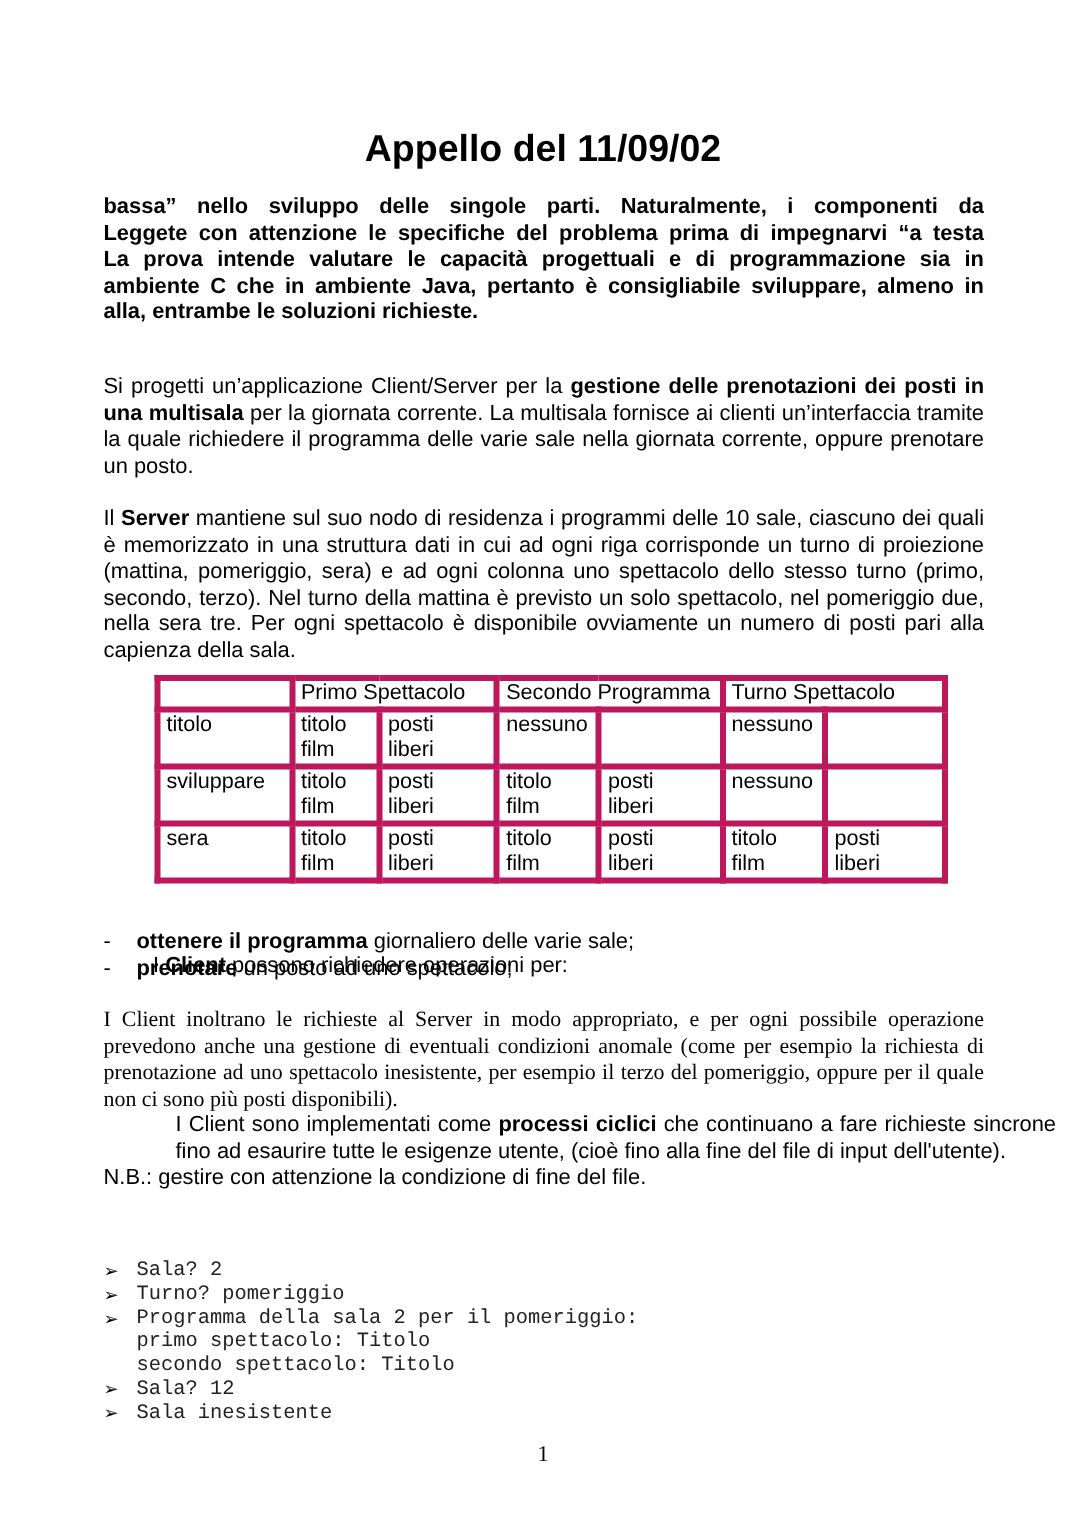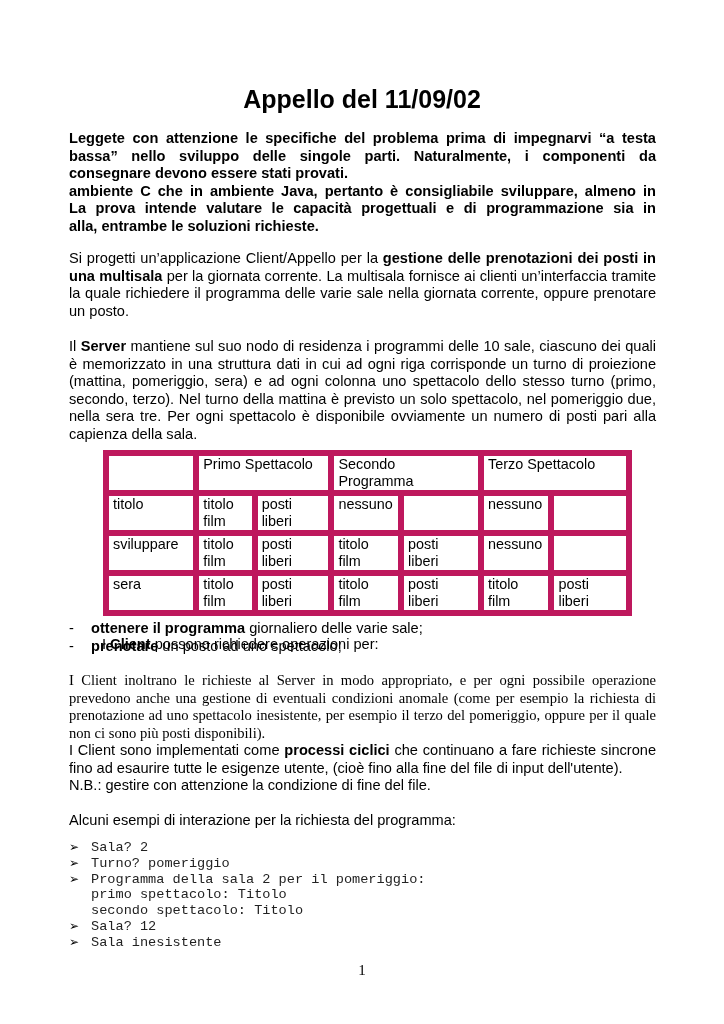--- a/index.html
+++ b/index.html
@@ -5,60 +5,59 @@
   html, body { margin: 0; padding: 0; background: #ffffff; }
   body { width: 724px; height: 1024px; position: relative; overflow: hidden; font-family: "Liberation Sans", sans-serif; color: #000; }
   .page { position: absolute; left: 0; top: 0; width: 632px; height: 1024px; background: #fff; }
   .title { position: absolute; left: 0; width: 724px; top: 84px; text-align: center; font-weight: bold; font-size: 25px; line-height: 30px; letter-spacing: 0px; }
   .block { position: absolute; left: 69px; width: 587px; font-size: 14.6px; line-height: 17.6px; }
   .justify { text-align: justify; text-align-last: left; }
   .bold { font-weight: bold; }
   p { margin: 0; }
   .jline { text-align: justify; text-align-last: justify; }
   table.grid { position: absolute; left: 103px; top: 450px; border-collapse: collapse; font-size: 14.4px; line-height: 17px; }
-  table.grid td { border: 6px solid #be185d; padding: 0 4px; vertical-align: top; }
+  table.grid td { border: 4px solid #be185d; padding: 0 4px; vertical-align: top; }
   .list { position: absolute; left: 69px; font-size: 14.6px; line-height: 17.6px; }
   .list .li { position: relative; padding-left: 22px; }
   .list .dash { position: absolute; left: 0; top: 0; }
   .mono { position: absolute; left: 69px; font-family: "Liberation Mono", monospace; font-size: 13.6px; line-height: 15.8px; color: #222; }
   .mono .li { position: relative; padding-left: 22px; white-space: pre; }
   .mono .arrow { position: absolute; left: 0; top: 0; font-family: "DejaVu Sans", sans-serif; font-size: 12px; color: #000; }
   .pagenum { position: absolute; top: 962px; left: 0; width: 724px; text-align: center; font-family: "Liberation Serif", serif; font-size: 15px; }
 </style>
 </head>
 <body>
 
 <div class="page">
 
   <div class="title">Appello del 11/09/02</div>
 
   <div class="block bold" style="top:130px;">
+    <p class="jline">bassa” nello sviluppo delle singole parti. Naturalmente, i componenti da</p>
     <p class="jline">Leggete con attenzione le specifiche del problema prima di impegnarvi “a testa</p>
-    <p class="jline">bassa” nello sviluppo delle singole parti. Naturalmente, i componenti da</p>
-    <p>consegnare devono essere stati provati.</p>
+    <p class="jline">La prova intende valutare le capacità progettuali e di programmazione sia in</p>
     <p class="jline">ambiente C che in ambiente Java, pertanto è consigliabile sviluppare, almeno in</p>
-    <p class="jline">La prova intende valutare le capacità progettuali e di programmazione sia in</p>
     <p>alla, entrambe le soluzioni richieste.</p>
   </div>
 
   <div class="block justify" style="top:250px;">
-    <span>Si progetti un’applicazione Client/Appello per la </span><span class="bold">gestione delle prenotazioni dei posti in una multisala</span><span> per la giornata corrente. La multisala fornisce ai clienti un’interfaccia tramite la quale richiedere il programma delle varie sale nella giornata corrente, oppure prenotare un posto.</span>
+    <span>Si progetti un’applicazione Client/Server per la </span><span class="bold">gestione delle prenotazioni dei posti in una multisala</span><span> per la giornata corrente. La multisala fornisce ai clienti un’interfaccia tramite la quale richiedere il programma delle varie sale nella giornata corrente, oppure prenotare un posto.</span>
   </div>
 
   <div class="block justify" style="top:338px;">
     <span>Il </span><span class="bold">Server</span><span> mantiene sul suo nodo di residenza i programmi delle 10 sale, ciascuno dei quali è memorizzato in una struttura dati in cui ad ogni riga corrisponde un turno di proiezione (mattina, pomeriggio, sera) e ad ogni colonna uno spettacolo dello stesso turno (primo, secondo, terzo). Nel turno della mattina è previsto un solo spettacolo, nel pomeriggio due, nella sera tre. Per ogni spettacolo è disponibile ovviamente un numero di posti pari alla capienza della sala.</span>
   </div>
 
   <table class="grid">
     <tbody>
         <tr>
       <td style="width:79px;"></td>
       <td colspan="2">Primo Spettacolo</td>
       <td colspan="2">Secondo Programma</td>
-      <td colspan="2">Terzo Spettacolo</td>
+      <td colspan="2">Turno Spettacolo</td>
     </tr>
     <tr>
       <td>titolo</td>
       <td class="c" style="width:48px;"><span style="white-space:pre-line;">titolo
 film</span></td>
       <td class="c" style="width:71px;"><span style="white-space:pre-line;">posti
 liberi</span></td>
       <td class="c" style="width:56px;"><span style="white-space:pre-line;">nessuno</span></td>
       <td class="c" style="width:75px;"><span style="white-space:pre-line;"></span></td>
       <td class="c" style="width:57px;"><span style="white-space:pre-line;">nessuno</span></td>
@@ -103,27 +102,26 @@
     <div class="li">
       <span class="dash">-</span><span class="bold">ottenere il programma</span><span> giornaliero delle varie sale;</span>
     </div>
     <div class="li">
       <span class="dash">-</span><span class="bold">prenotare</span><span> un posto ad uno spettacolo;</span>
     </div>
   </div>
 
   <div class="block justify" style="top:672px;font-family:Liberation Serif, serif;">I Client inoltrano le richieste al Server in modo appropriato, e per ogni possibile operazione prevedono anche una gestione di eventuali condizioni anomale (come per esempio la richiesta di prenotazione ad uno spettacolo inesistente, per esempio il terzo del pomeriggio, oppure per il quale non ci sono più posti disponibili).</div>
 
-  <div class="block justify" style="top:742px;">
+  <div class="block justify" style="top:742px;margin-left:48px;">
     <span>I Client sono implementati come </span><span class="bold">processi ciclici</span><span> che continuano a fare richieste sincrone fino ad esaurire tutte le esigenze utente, (cioè fino alla fine del file di input dell'utente).</span>
   </div>
 
   <div class="block" style="top:777px;">N.B.: gestire con attenzione la condizione di fine del file.</div>
 
-  <div class="block" style="top:812px;">Alcuni esempi di interazione per la richiesta del programma:</div>
 
   <div class="mono" style="top:840px;">
     <div class="li"><span class="arrow">➢</span><span>Sala? 2</span></div>
     <div class="li"><span class="arrow">➢</span><span>Turno? pomeriggio</span></div>
     <div class="li"><span class="arrow">➢</span><span>Programma della sala 2 per il pomeriggio:</span></div>
     <div class="li"><span class="arrow"></span><span>primo spettacolo: Titolo</span></div>
     <div class="li"><span class="arrow"></span><span>secondo spettacolo: Titolo</span></div>
     <div class="li"><span class="arrow">➢</span><span>Sala? 12</span></div>
     <div class="li"><span class="arrow">➢</span><span>Sala inesistente</span></div>
   </div>

